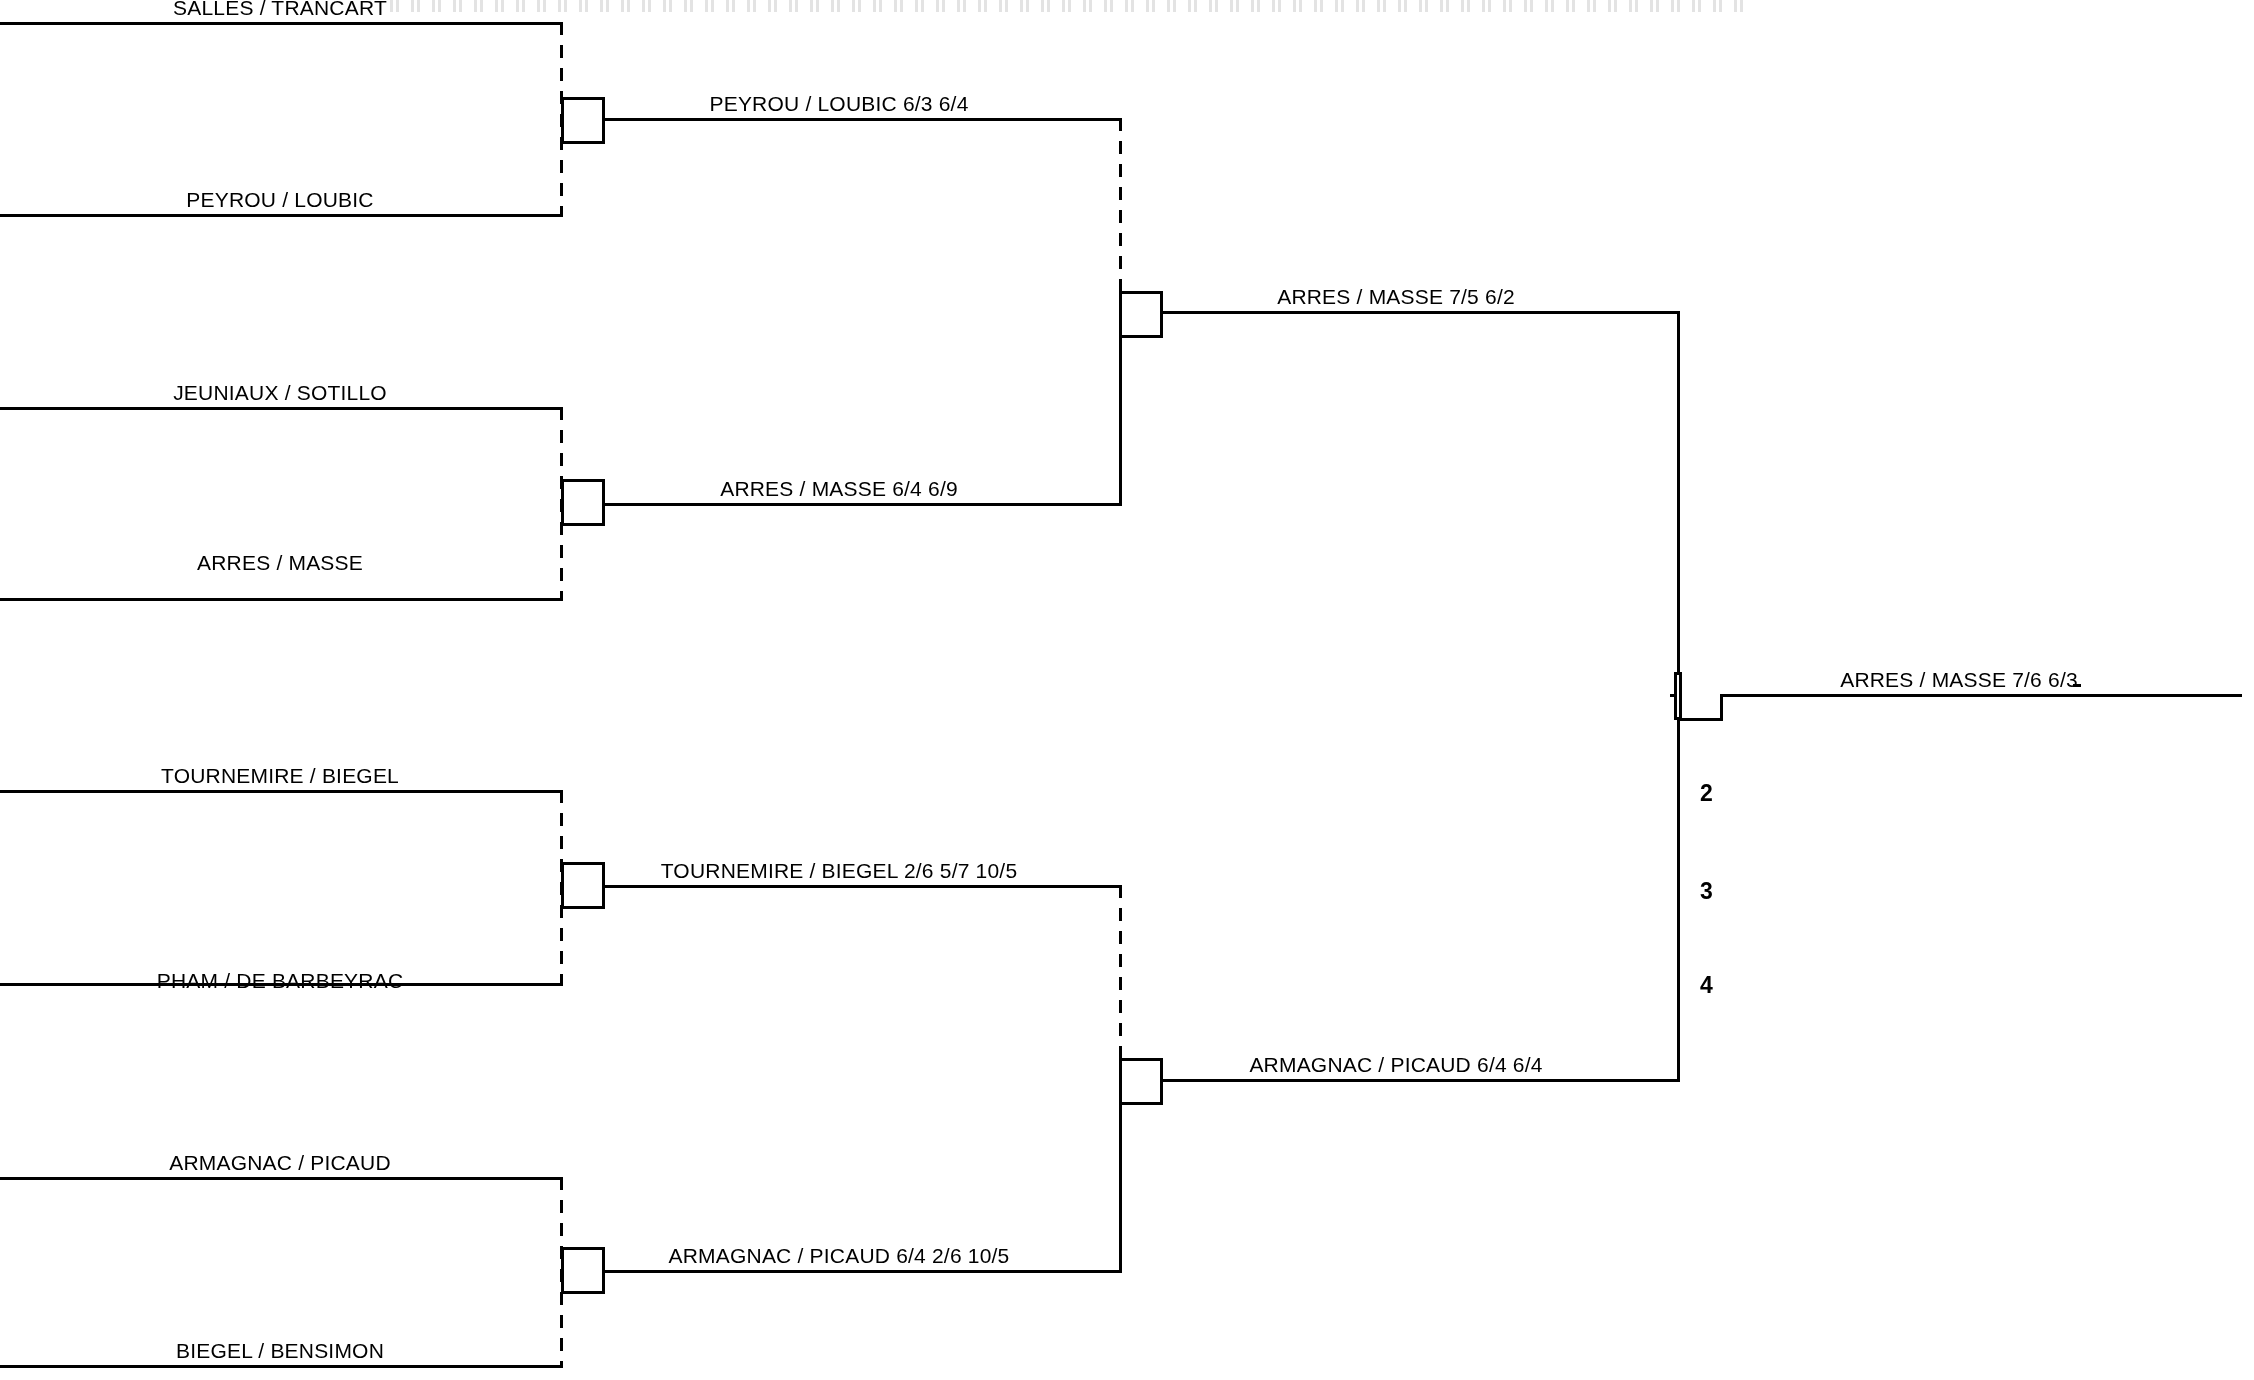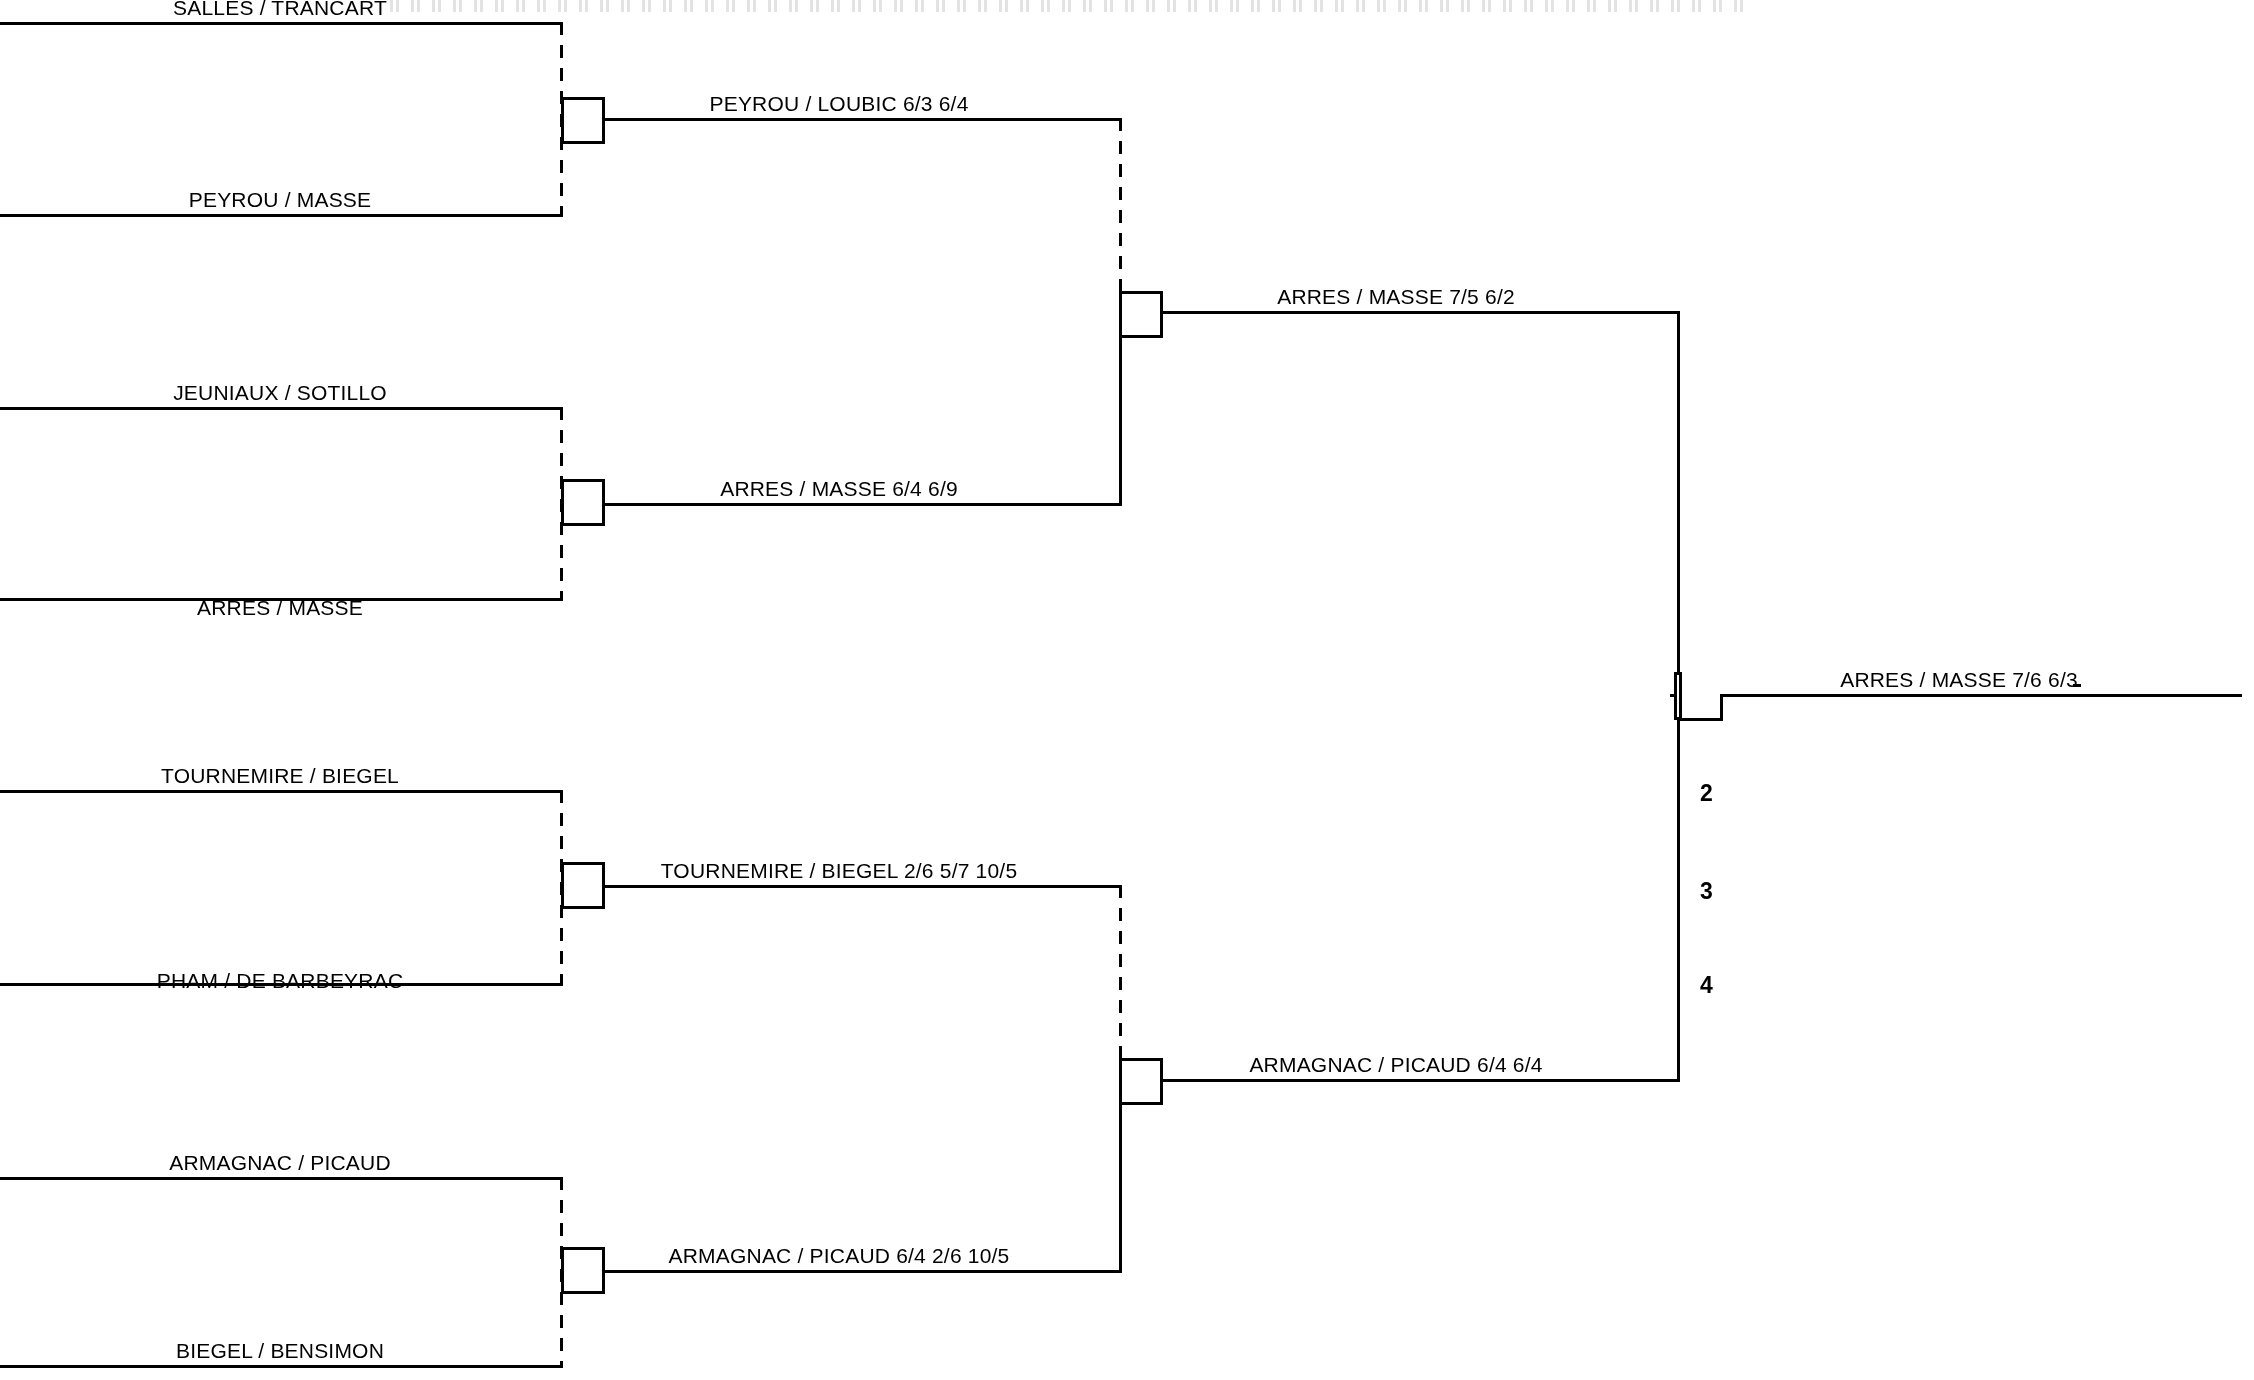--- a/index.html
+++ b/index.html
@@ -29,23 +29,23 @@
   <div class="hline" style="left:0;top:22px;width:560px"></div>
   <div class="hline" style="left:0;top:214px;width:560px"></div>
   <div class="hline" style="left:0;top:407px;width:560px"></div>
   <div class="hline" style="left:0;top:598px;width:560px"></div>
   <div class="hline" style="left:0;top:790px;width:560px"></div>
   <div class="hline" style="left:0;top:983px;width:560px"></div>
   <div class="hline" style="left:0;top:1177px;width:560px"></div>
   <div class="hline" style="left:0;top:1365px;width:560px"></div>
 
   <div class="lbl" style="left:280px;top:-4px">SALLES / TRANCART</div>
-  <div class="lbl" style="left:280px;top:188px">PEYROU / MASSE</div>
+  <div class="lbl" style="left:280px;top:188px">PEYROU / LOUBIC</div>
   <div class="lbl" style="left:280px;top:381px">JEUNIAUX / SOTILLO</div>
-  <div class="lbl" style="left:280px;top:596px">ARRES / MASSE</div>
+  <div class="lbl" style="left:280px;top:551px">ARRES / MASSE</div>
   <div class="lbl" style="left:280px;top:764px">TOURNEMIRE / BIEGEL</div>
   <div class="lbl" style="left:280px;top:969px">PHAM / DE BARBEYRAC</div>
   <div class="lbl" style="left:280px;top:1151px">ARMAGNAC / PICAUD</div>
   <div class="lbl" style="left:280px;top:1339px">BIEGEL / BENSIMON</div>
 
   <div class="vdash" style="left:560px;top:22px;height:195px"></div>
   <div class="vdash" style="left:560px;top:407px;height:194px"></div>
   <div class="vdash" style="left:560px;top:790px;height:196px"></div>
   <div class="vdash" style="left:560px;top:1177px;height:191px"></div>
 

